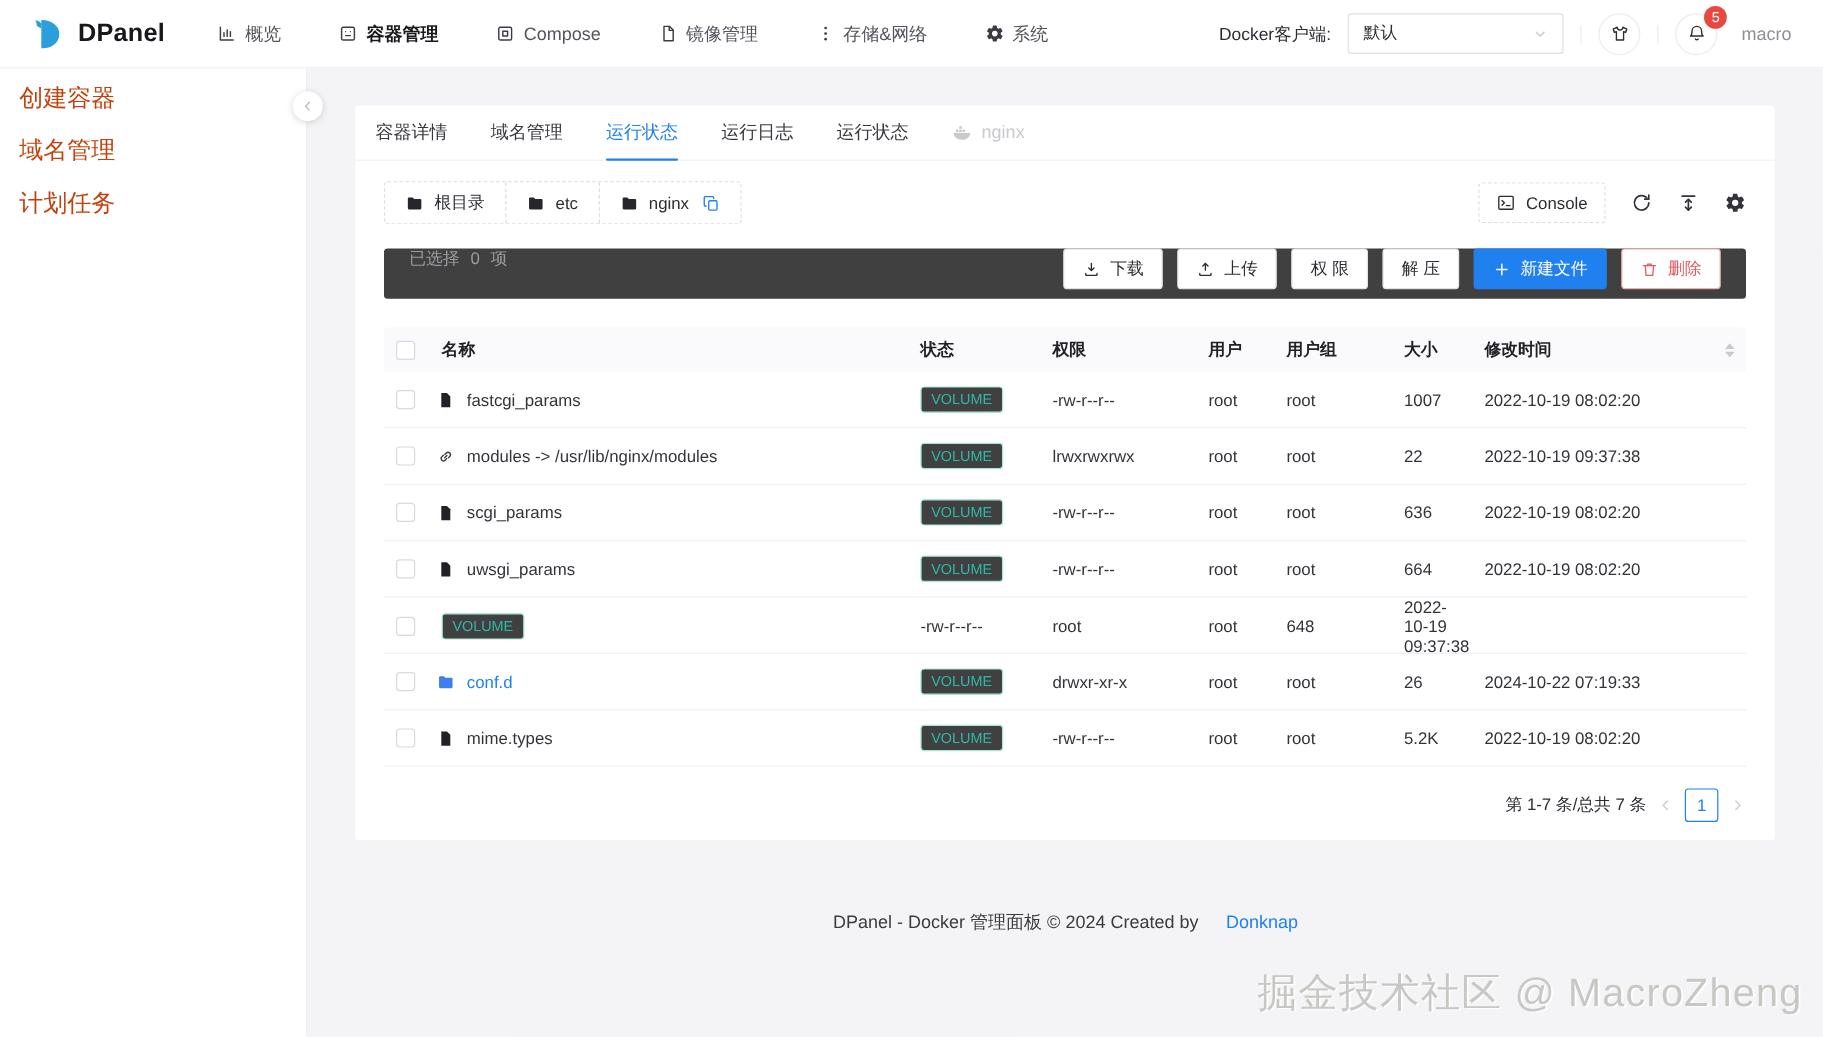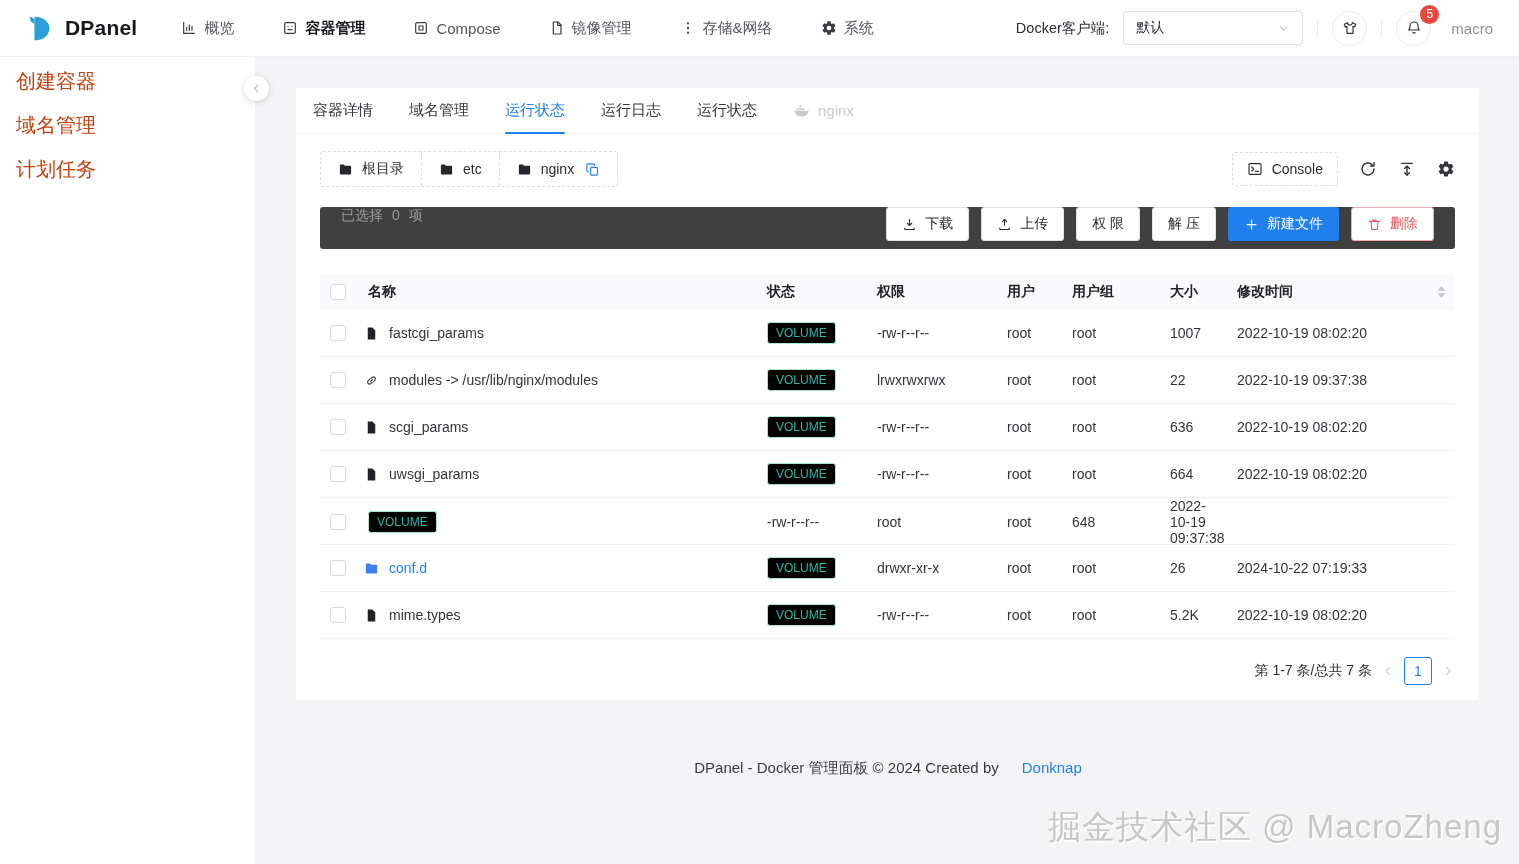--- a/index.html
+++ b/index.html
@@ -78,21 +78,21 @@
   .t-row { height:47px; border-bottom:1px solid #f0f0f4; font-size:14px; color:#33343a; }
   .t-cell { padding-left:12px; }
   .c-check { display:flex; justify-content:center; padding-left:0; }
   .checkbox { width:16px; height:16px; border:1px solid #d9d9e0; border-radius:3px; background:#fff; cursor:pointer; display:block; }
   .name-cell { display:flex; align-items:center; gap:10px; padding-left:8px; }
   .file-ic { font-size:15px; color:#212227; }
   .file-ic.folder-icon { color:#3f7ef0; }
   .file-ic.link-icon { color:#3a3b41; }
   .fname { cursor:pointer; }
   .fname.blue { color:#2080f0; }
-  .badge-status { display:inline-block; font-size:12px; color:#2fb8a5; background:#000000;
+  .badge-status { display:inline-block; font-size:12px; color:#2fb8a5; background:#404040;
     border:1px solid #a5e8d5; border-radius:3px; padding:2.5px 8px; line-height:1.25; }
   .sort { position:absolute; right:9px; top:50%; transform:translateY(-50%); display:flex; flex-direction:column;
     gap:2px; color:#c7cad1; cursor:pointer; }
   .sort svg { width:9px; height:5px; display:block; }
 
   .pagination { display:flex; justify-content:flex-end; align-items:center; gap:9px; margin:18px 24px 0;
     font-size:14px; color:#2c2c33; }
   .pg-arrow { color:#ccced6; font-size:14px; display:flex; cursor:pointer; }
   .pg-page { width:28px; height:28px; border:1px solid #2080f0; border-radius:3px; color:#2080f0;
     display:flex; align-items:center; justify-content:center; font-size:14px; cursor:pointer; }

